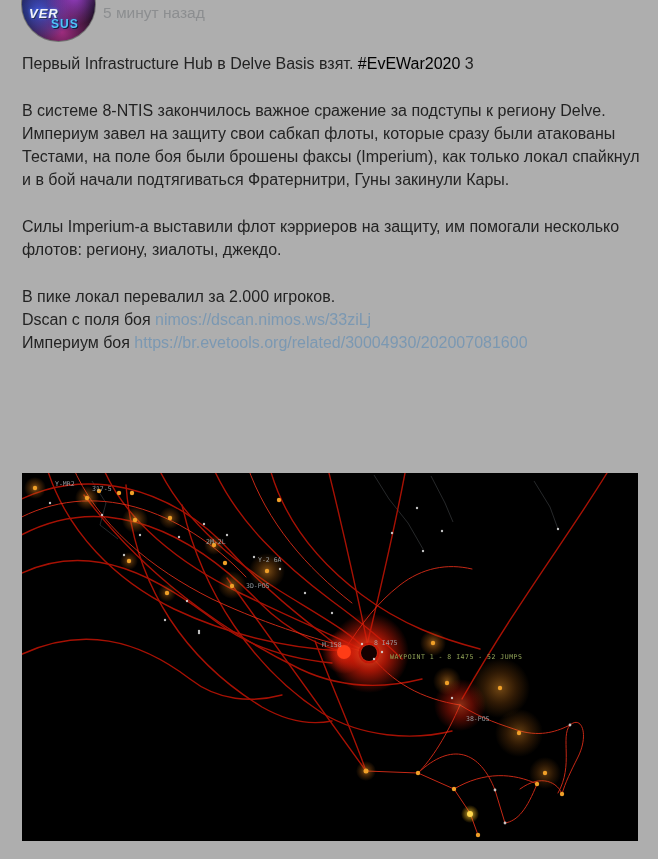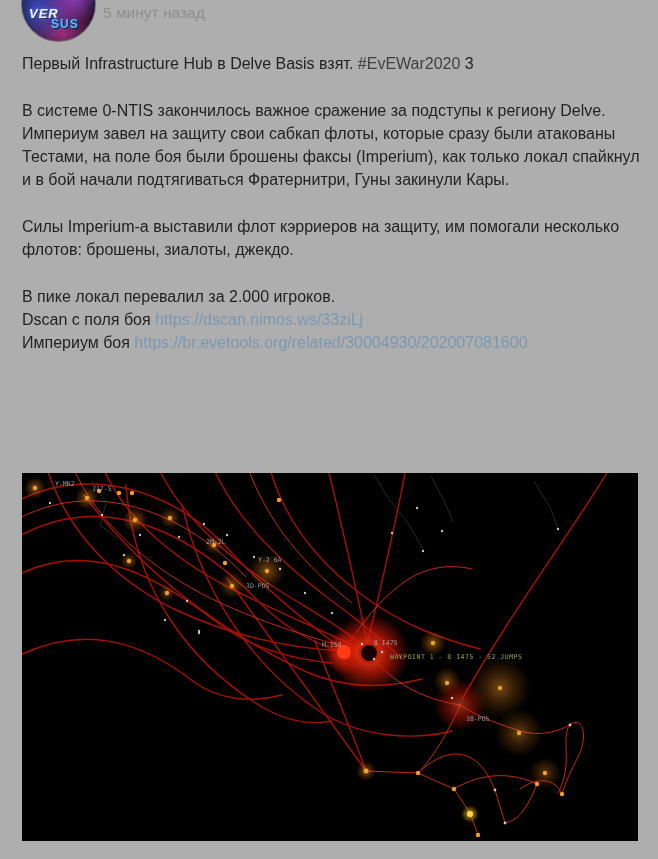--- a/index.html
+++ b/index.html
@@ -40,21 +40,21 @@
     font-size:15.5px;color:#8c8e90;text-decoration:none;cursor:pointer;
   }
 
   .text{
     position:absolute;left:22px;top:52px;width:622px;
     font-size:16px;line-height:23px;color:#232323;
   }
   .text p{margin:0 0 24px 0;white-space:pre-line;}
   .text p.links{margin-bottom:0;white-space:normal;}
   .blk{display:block;}
-  a.hashtag{color:#404040;text-decoration:none;cursor:pointer;}
+  a.hashtag{color:#000000;text-decoration:none;cursor:pointer;}
   a.url{color:#7b98b2;text-decoration:none;cursor:pointer;}
 
   .map-wrap{
     position:absolute;left:22px;top:473px;width:616px;height:368px;
     margin:0;background:#d946ef;cursor:pointer;
   }
   .map-wrap svg{display:block;}
 </style>
 </head>
 <body>
@@ -64,32 +64,32 @@
   <div class="avatar">
     <span class="av-ver">VER</span>
     <span class="av-sus">SUS</span>
   </div>
 
   <a class="timestamp">5 минут назад</a>
 
   <div class="text">
     <p><span>Первый Infrastructure Hub в Delve Basis взят. </span><a class="hashtag">#EvEWar2020</a><span> 3</span></p>
 
-    <p>В системе 0-NTIS закончилось важное сражение за подступы к региону Delve.
+    <p>В системе 8-NTIS закончилось важное сражение за подступы к региону Delve.
 Империум завел на защиту свои сабкап флоты, которые сразу были атакованы
 Тестами, на поле боя были брошены факсы (Imperium), как только локал спайкнул
 и в бой начали подтягиваться Фратернитри, Гуны закинули Кары.</p>
 
     <p>Силы Imperium-а выставили флот кэрриеров на защиту, им помогали несколько
-флотов: брошены, зиалоты, джекдо.</p>
+флотов: региону, зиалоты, джекдо.</p>
 
 
     <p class="links">
       <span class="blk">В пике локал перевалил за 2.000 игроков.</span>
-      <span class="blk"><span>Dscan с поля боя </span><a class="url">https://dscan.nimos.ws/33ziLj</a></span>
+      <span class="blk"><span>Dscan с поля боя </span><a class="url">nimos://dscan.nimos.ws/33ziLj</a></span>
       <span class="blk"><span>Империум боя </span><a class="url">https://br.evetools.org/related/30004930/202007081600</a></span>
     </p>
   </div>
 
   <figure class="map-wrap">
     <svg width="616" height="368" viewBox="0 0 616 368">
       <defs>
         <radialGradient id="gr">
           <stop offset="0%" stop-color="#ff5a2a"></stop>
           <stop offset="45%" stop-color="#d41c08" stop-opacity="0.8"></stop>

